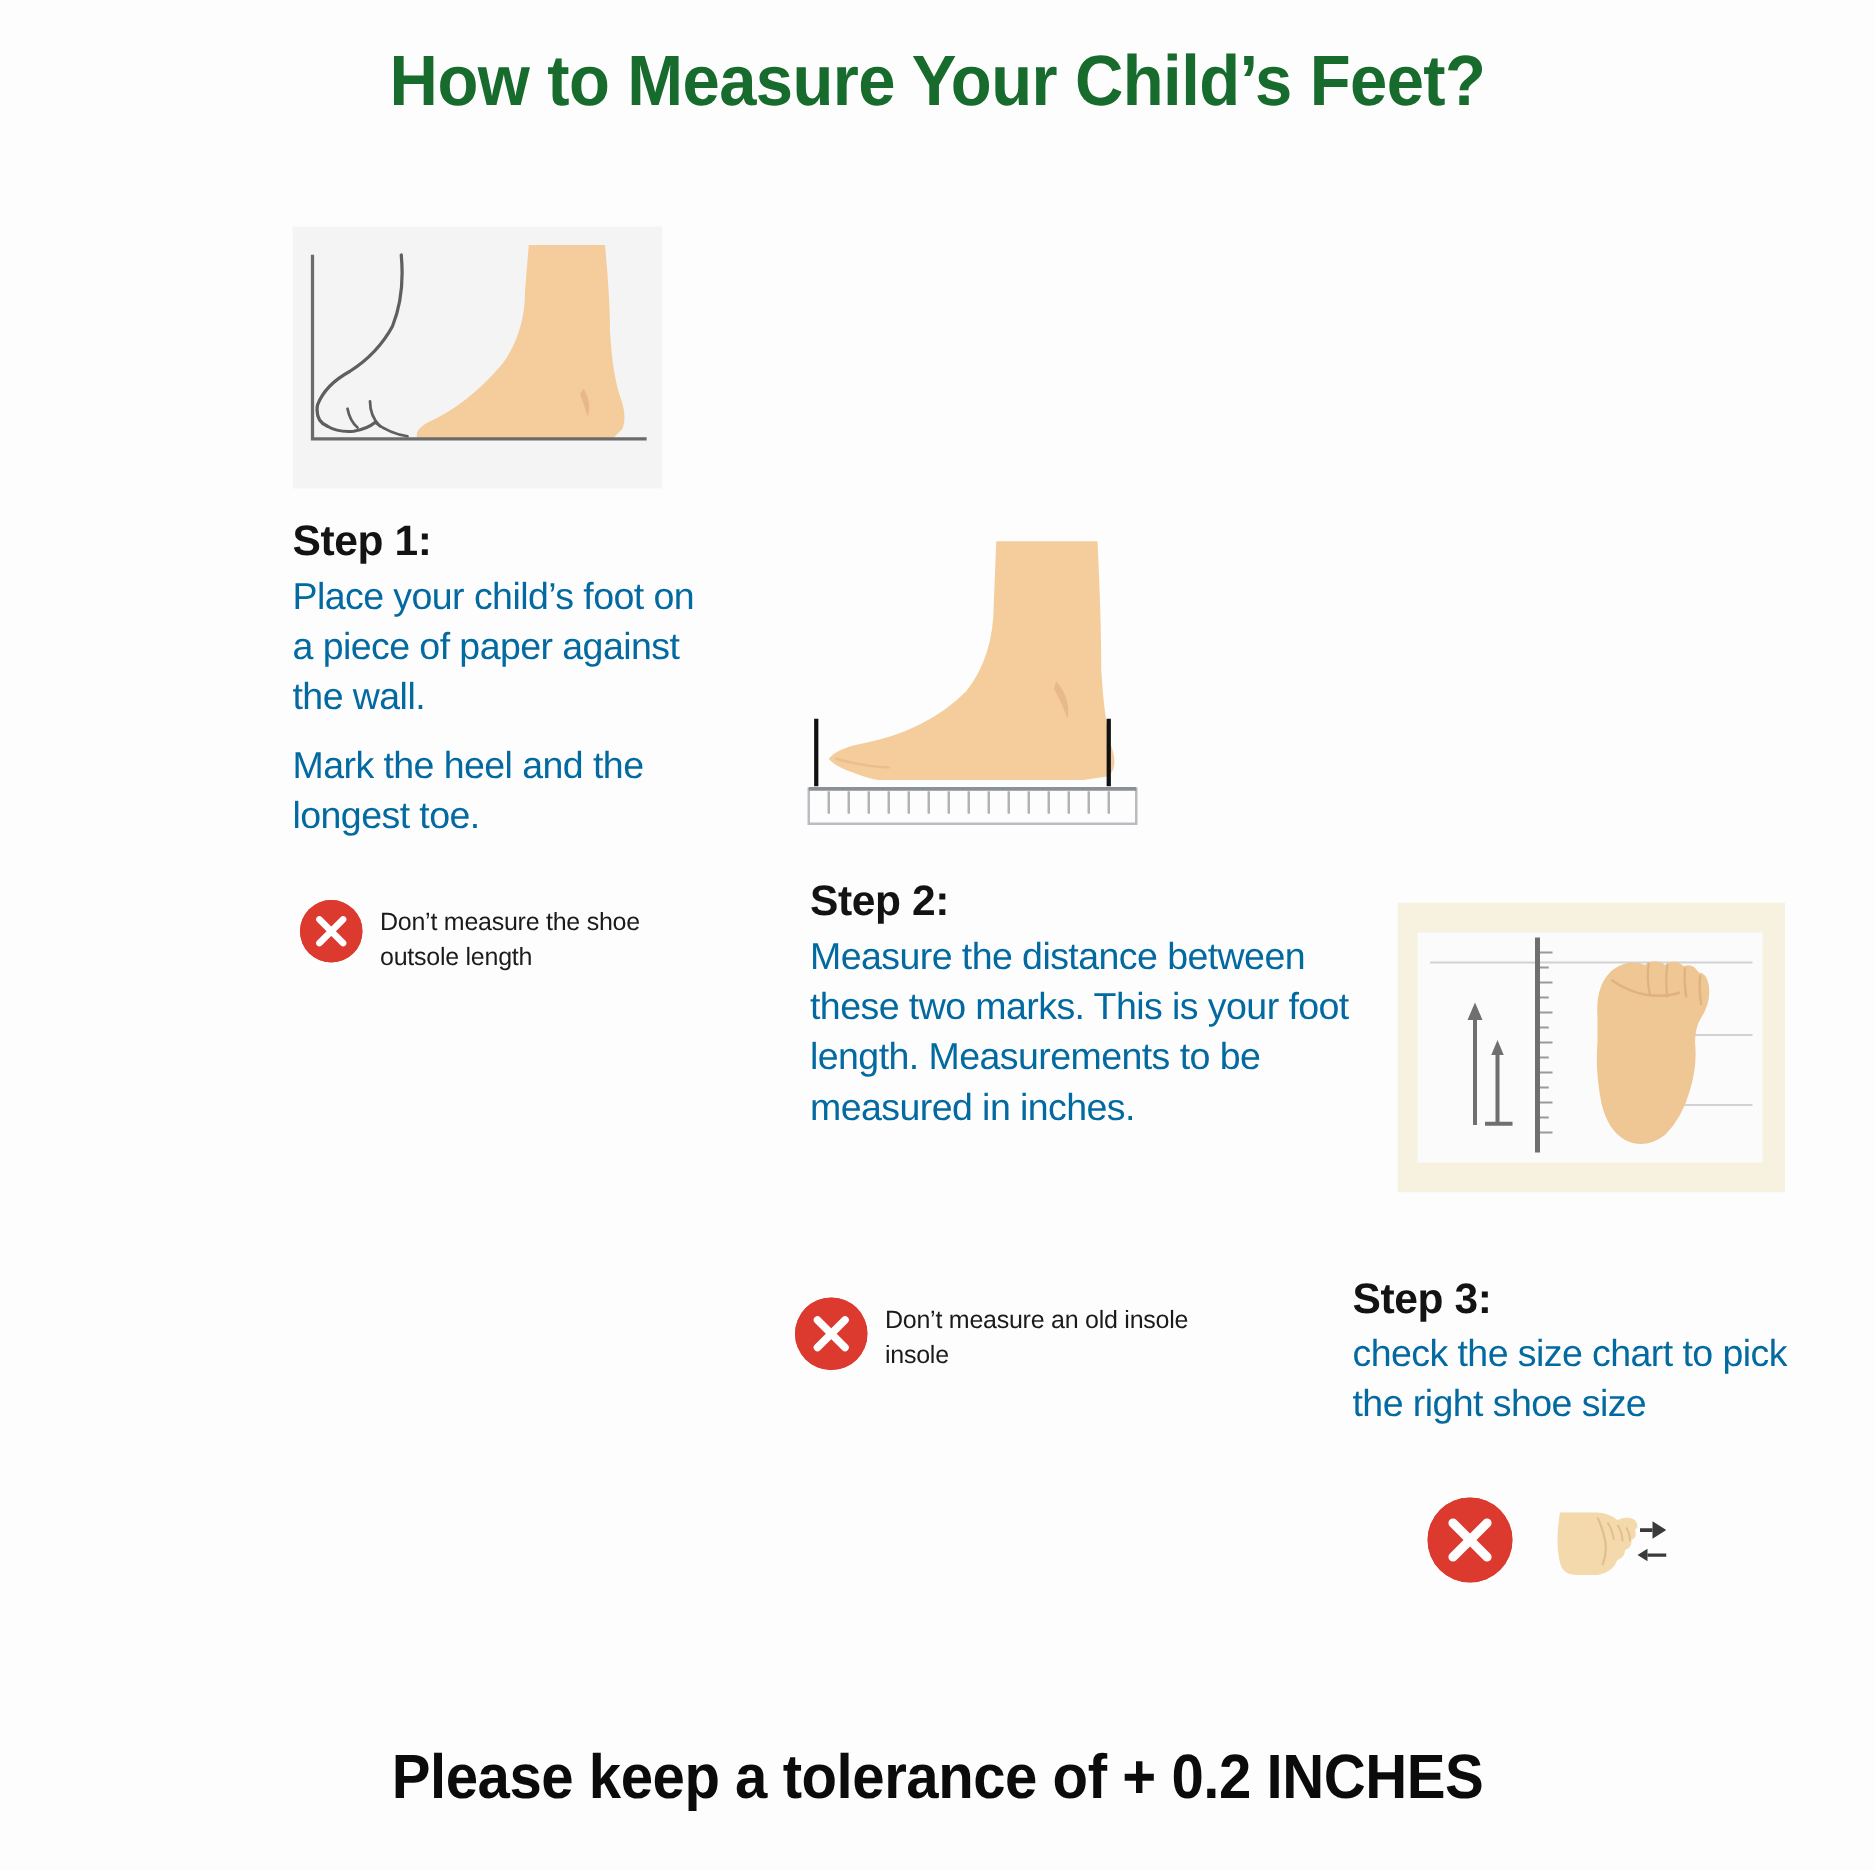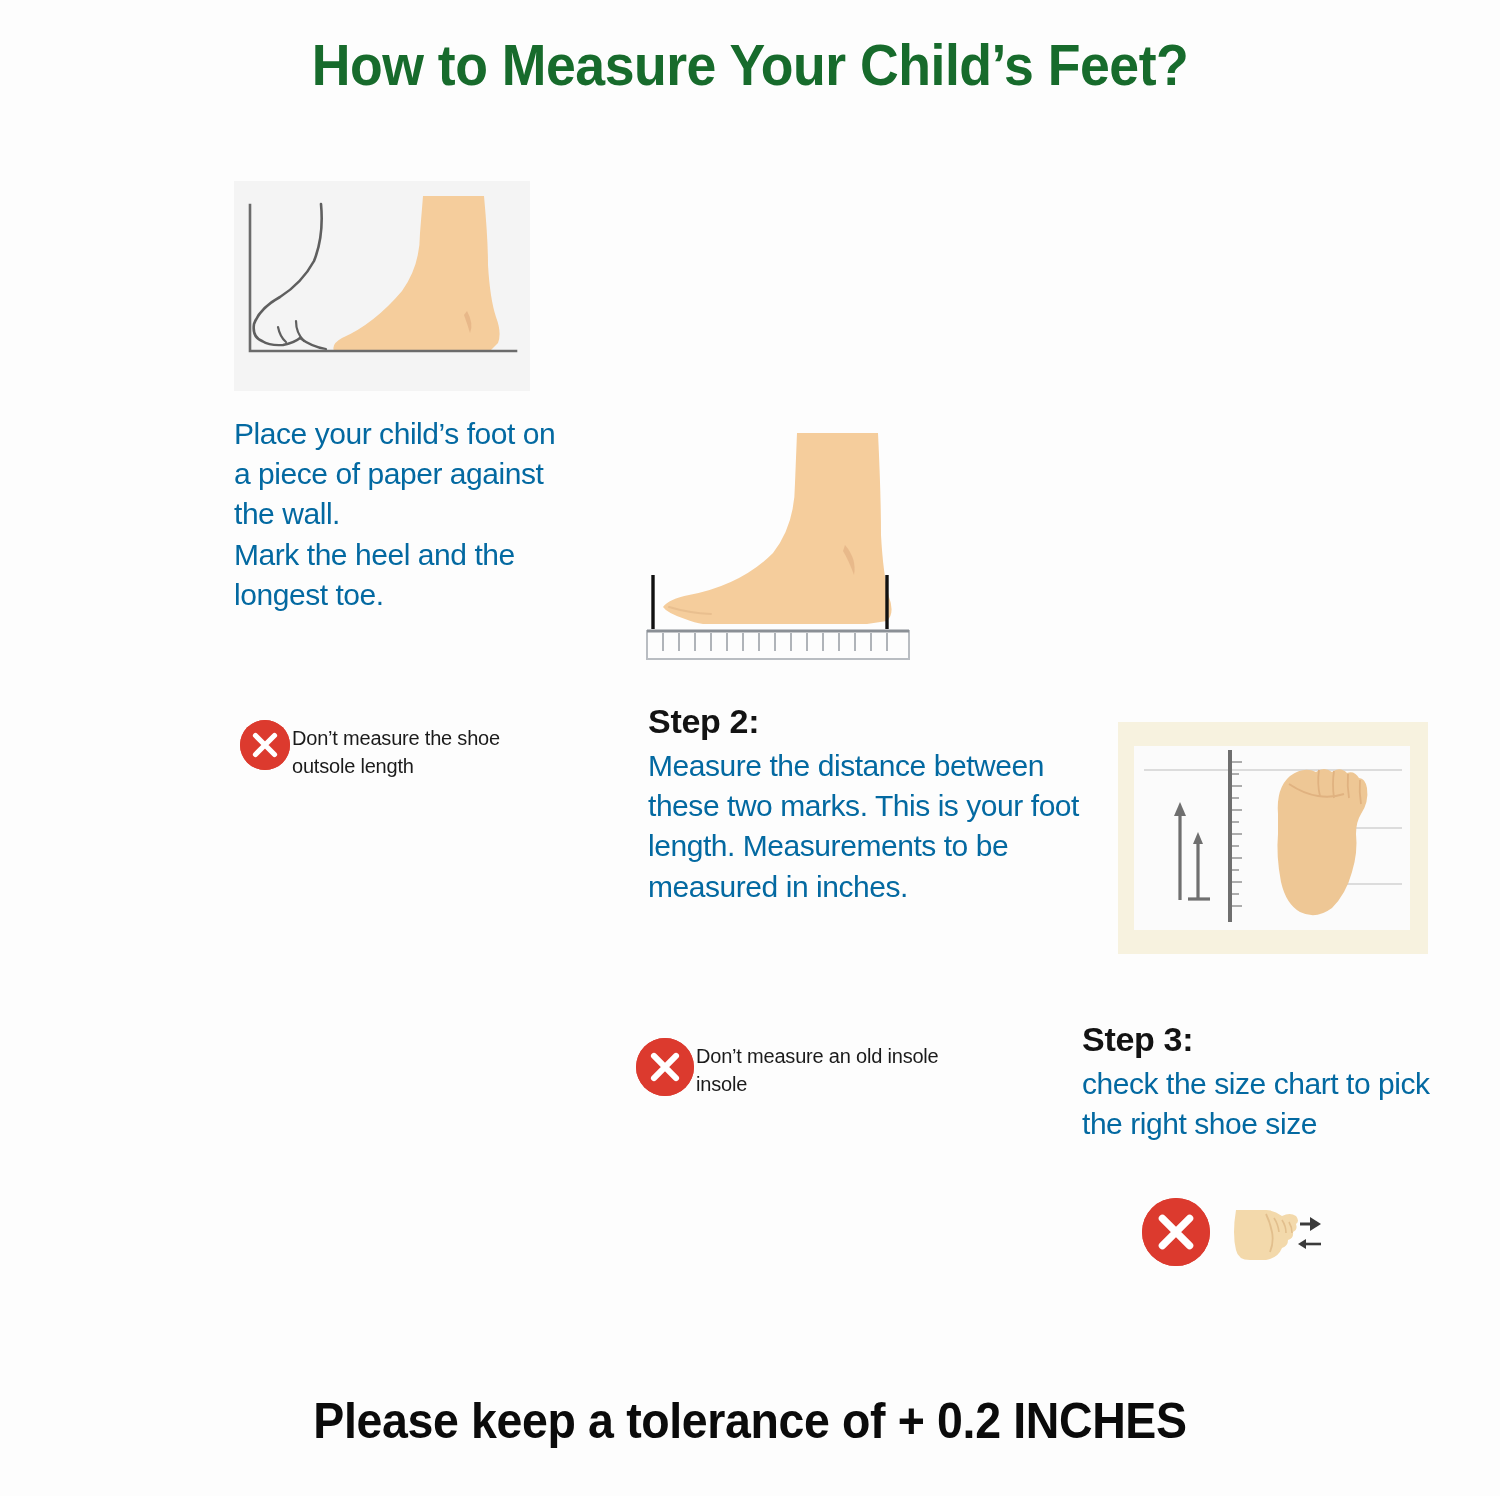--- a/index.html
+++ b/index.html
@@ -48,28 +48,28 @@
   }
 
   .step-body {
     font-family: "Liberation Sans", sans-serif;
     font-size: 30px;
     line-height: 1.34;
     color: #0369a1;
     letter-spacing: -0.45px;
   }
   .step-body p { margin: 0; }
-  .step-body p + p { }
+  .step-body p + p { margin-top: 14px; }
 
   
   .warn {
     position: absolute;
     display: flex;
     align-items: flex-start;
-    gap: 2px;
+    gap: 14px;
   }
   .warn-circle {
     flex: 0 0 auto;
     border-radius: 50%;
     background: #dc3a2e;
     position: relative;
   }
   .warn-circle svg { display: block; }
   .warn-text {
     font-family: "Liberation Sans", sans-serif;
@@ -131,20 +131,21 @@
 
       <path d="M87 23 Q90 55 80 80 Q68 102 46 116 Q26 127 20 143 Q18 156 28 160" fill="none" stroke="#5f5f5f" stroke-width="2.6" stroke-linecap="round"></path>
       <path d="M28 160 Q36 165 49 164 Q60 162 66 157" fill="none" stroke="#5f5f5f" stroke-width="2.4" stroke-linecap="round"></path>
       <path d="M44 146 Q46 156 52 161" fill="none" stroke="#5f5f5f" stroke-width="2.2" stroke-linecap="round"></path>
       <path d="M62 140 Q62 152 70 160" fill="none" stroke="#5f5f5f" stroke-width="2.2" stroke-linecap="round"></path>
       <path d="M66 157 Q78 166 92 168" fill="none" stroke="#5f5f5f" stroke-width="2.2" stroke-linecap="round"></path>
     </svg>
   </div>
 
   <div class="step-block" id="step1-block">
+    <div class="step-heading">Step 1:</div>
     <div class="step-body">
       <p>Place your child’s foot on a piece of paper against the wall.</p>
       <p>Mark the heel and the longest toe.</p>
     </div>
   </div>
 
   <div class="warn" id="step1-warn">
     <div class="warn-circle">
       <svg width="50" height="50" viewBox="0 0 50 50">
         <circle cx="25" cy="25" r="25" fill="#dc3a2e"></circle>

